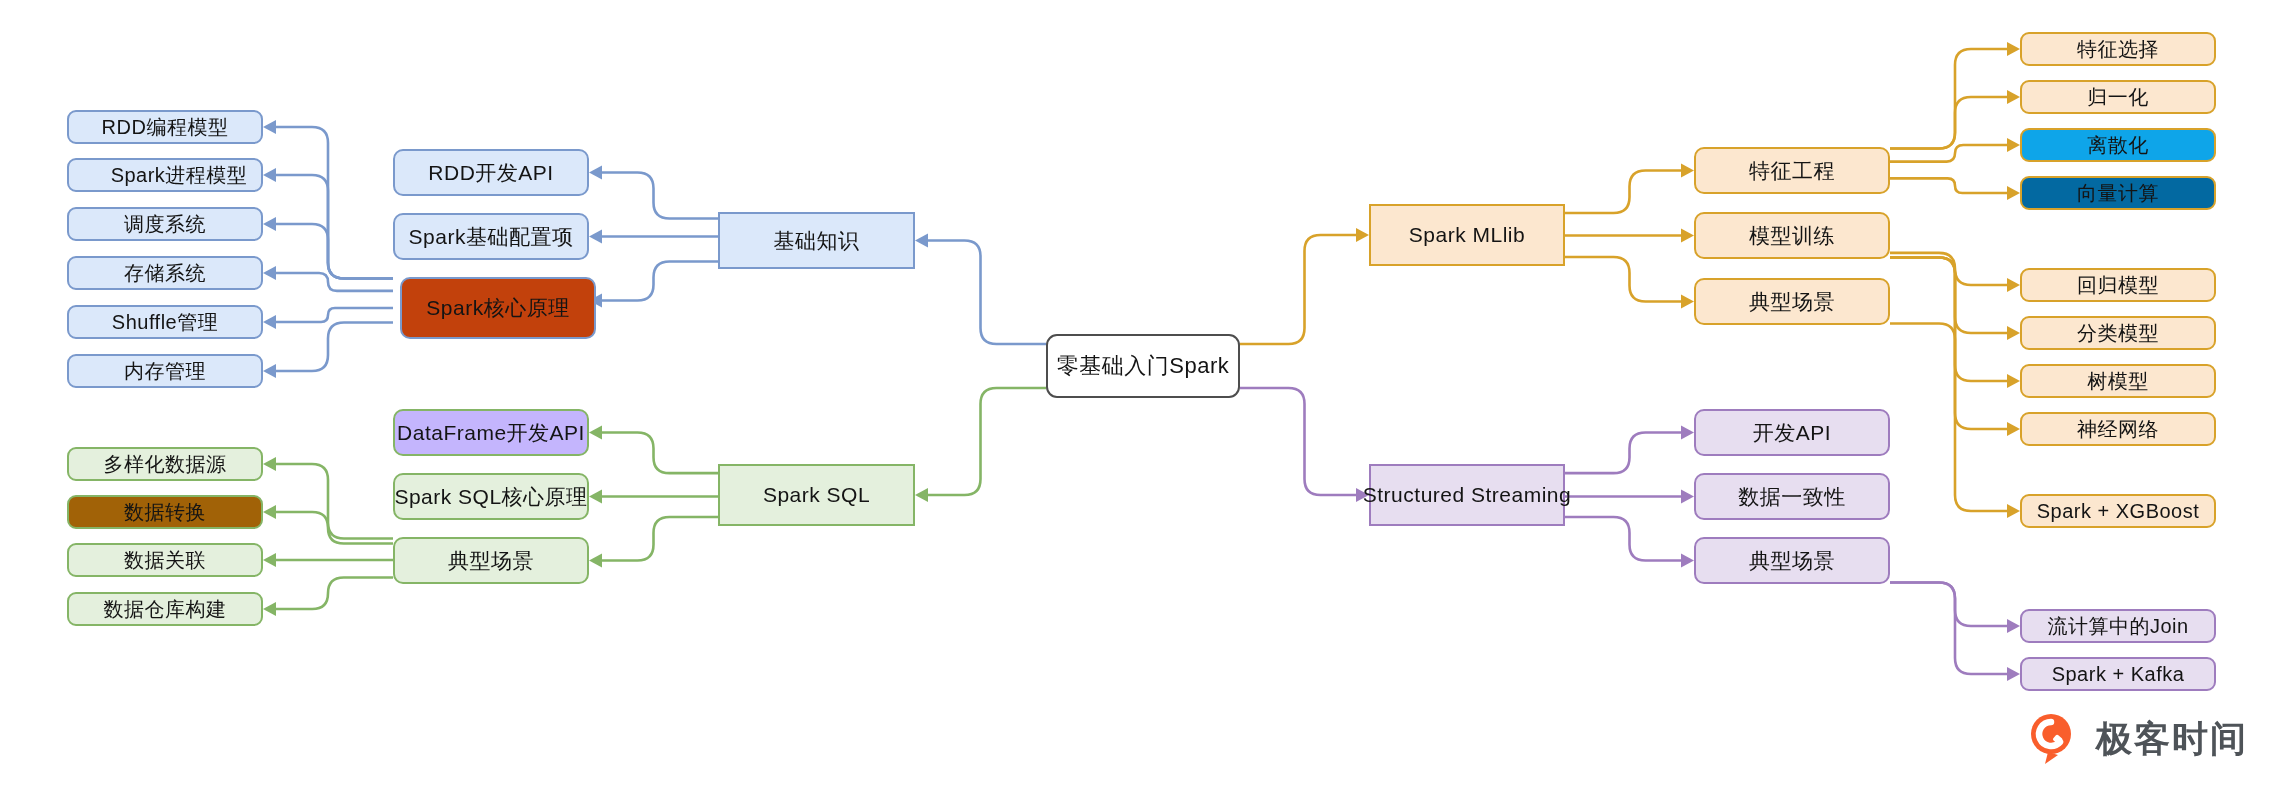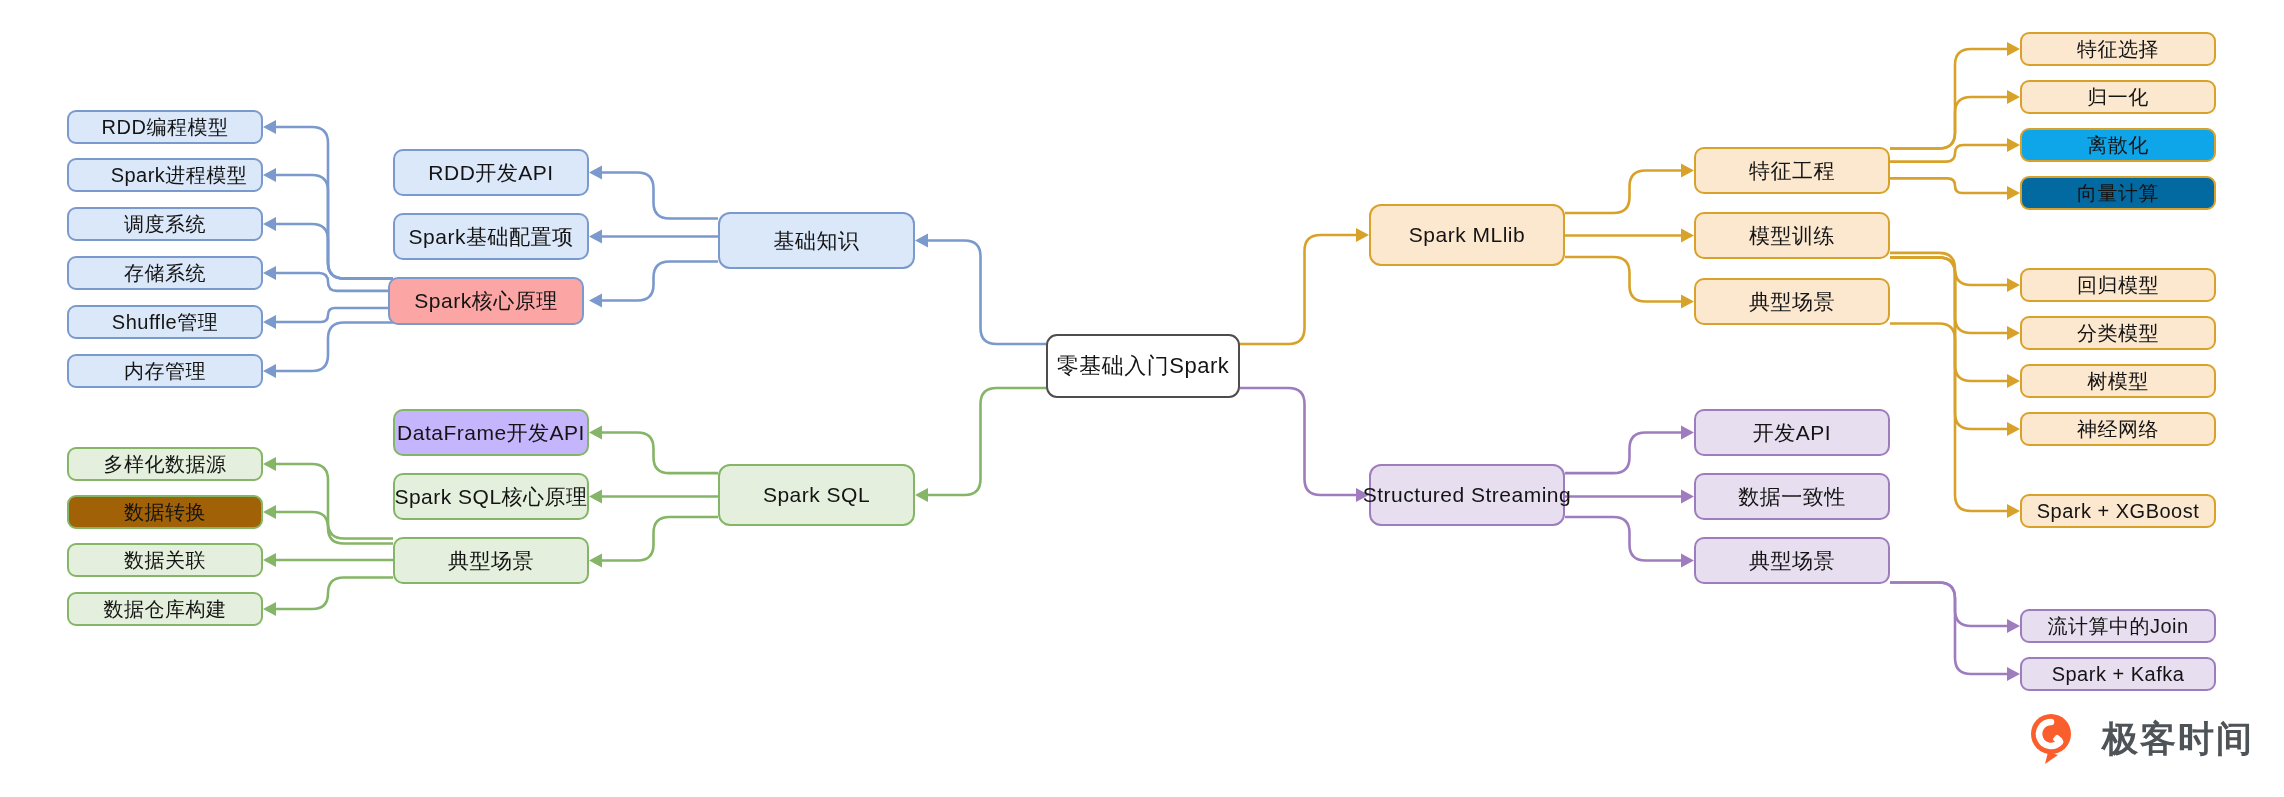--- a/index.html
+++ b/index.html
@@ -16,25 +16,25 @@
     display:flex;align-items:center;justify-content:center;
     box-sizing:border-box;
     border:2.6px solid #888;
     border-radius:9px;
     color:#141414;
     white-space:nowrap;
     font-size:20px;
     letter-spacing:0.5px;
   }
   .node.size-m{font-size:21px;border-radius:10px;}
-  .node.size-l{font-size:21px;border-radius:12px;}
+  .node.size-l{font-size:21px;border-radius:0;}
   .node.size-root{font-size:22px;border-radius:11px;}
   .logo{
     position:absolute;left:2028px;top:712px;
-    display:flex;align-items:center;gap:28px;
+    display:flex;align-items:center;gap:22px;
   }
   .logo-text{
     font-size:36px;font-weight:bold;color:#4e5358;letter-spacing:2px;
     font-family:"Liberation Sans","DejaVu Sans",sans-serif;
   }
 </style>
 </head>
 <body>
 
 <div class="canvas">
@@ -112,21 +112,21 @@
       <path d="M 1890 582.5 L 1939 582.5 Q 1955 582.5 1955 598.5 L 1955 610 Q 1955 626 1971 626 L 2009 626" fill="none" stroke="#9e7cbe" stroke-width="2.6"></path>
       <polygon points="2020,626 2007,619 2007,633" fill="#9e7cbe"></polygon>
       <path d="M 1890 582.5 L 1939 582.5 Q 1955 582.5 1955 598.5 L 1955 658 Q 1955 674 1971 674 L 2009 674" fill="none" stroke="#9e7cbe" stroke-width="2.6"></path>
       <polygon points="2020,674 2007,667 2007,681" fill="#9e7cbe"></polygon>
     </svg>
   <div id="node-layer">
       <div class="node size-root" style="left: 1046px; top: 334px; width: 194px; height: 64px; border-color: rgb(77, 77, 77); background: rgb(255, 255, 255);">零基础入门Spark</div>
       <div class="node size-l" style="left: 718px; top: 212px; width: 197px; height: 57px; border-color: rgb(122, 153, 204); background: rgb(219, 232, 250);">基础知识</div>
       <div class="node size-m" style="left: 393px; top: 149px; width: 196px; height: 47px; border-color: rgb(122, 153, 204); background: rgb(219, 232, 250);">RDD开发API</div>
       <div class="node size-m" style="left: 393px; top: 213px; width: 196px; height: 47px; border-color: rgb(122, 153, 204); background: rgb(219, 232, 250);">Spark基础配置项</div>
-      <div class="node size-m" style="left: 388px; top: 277px; width: 196px; height: 48px; border-color: rgb(122, 153, 204); background: #fca5a5;">Spark核心原理</div>
+      <div class="node size-m" style="left: 400px; top: 277px; width: 196px; height: 62px; border-color: rgb(122, 153, 204); background: #c2410c;">Spark核心原理</div>
       <div class="node " style="left: 67px; top: 110px; width: 196px; height: 34px; border-color: rgb(122, 153, 204); background: rgb(219, 232, 250);">RDD编程模型</div>
       <div class="node " style="left: 67px; top: 158px; width: 196px; height: 34px; border-color: rgb(122, 153, 204); background: rgb(219, 232, 250); padding-left: 28px;">Spark进程模型</div>
       <div class="node " style="left: 67px; top: 207px; width: 196px; height: 34px; border-color: rgb(122, 153, 204); background: rgb(219, 232, 250);">调度系统</div>
       <div class="node " style="left: 67px; top: 256px; width: 196px; height: 34px; border-color: rgb(122, 153, 204); background: rgb(219, 232, 250);">存储系统</div>
       <div class="node " style="left: 67px; top: 305px; width: 196px; height: 34px; border-color: rgb(122, 153, 204); background: rgb(219, 232, 250);">Shuffle管理</div>
       <div class="node " style="left: 67px; top: 354px; width: 196px; height: 34px; border-color: rgb(122, 153, 204); background: rgb(219, 232, 250);">内存管理</div>
       <div class="node size-l" style="left: 718px; top: 464px; width: 197px; height: 62px; border-color: rgb(133, 181, 102); background: rgb(228, 240, 221);">Spark SQL</div>
       <div class="node size-m" style="left: 393px; top: 409px; width: 196px; height: 47px; border-color: rgb(133, 181, 102); background: #c4b5fd;">DataFrame开发API</div>
       <div class="node size-m" style="left: 393px; top: 473px; width: 196px; height: 47px; border-color: rgb(133, 181, 102); background: rgb(228, 240, 221);">Spark SQL核心原理</div>
       <div class="node size-m" style="left: 393px; top: 537px; width: 196px; height: 47px; border-color: rgb(133, 181, 102); background: rgb(228, 240, 221);">典型场景</div>

